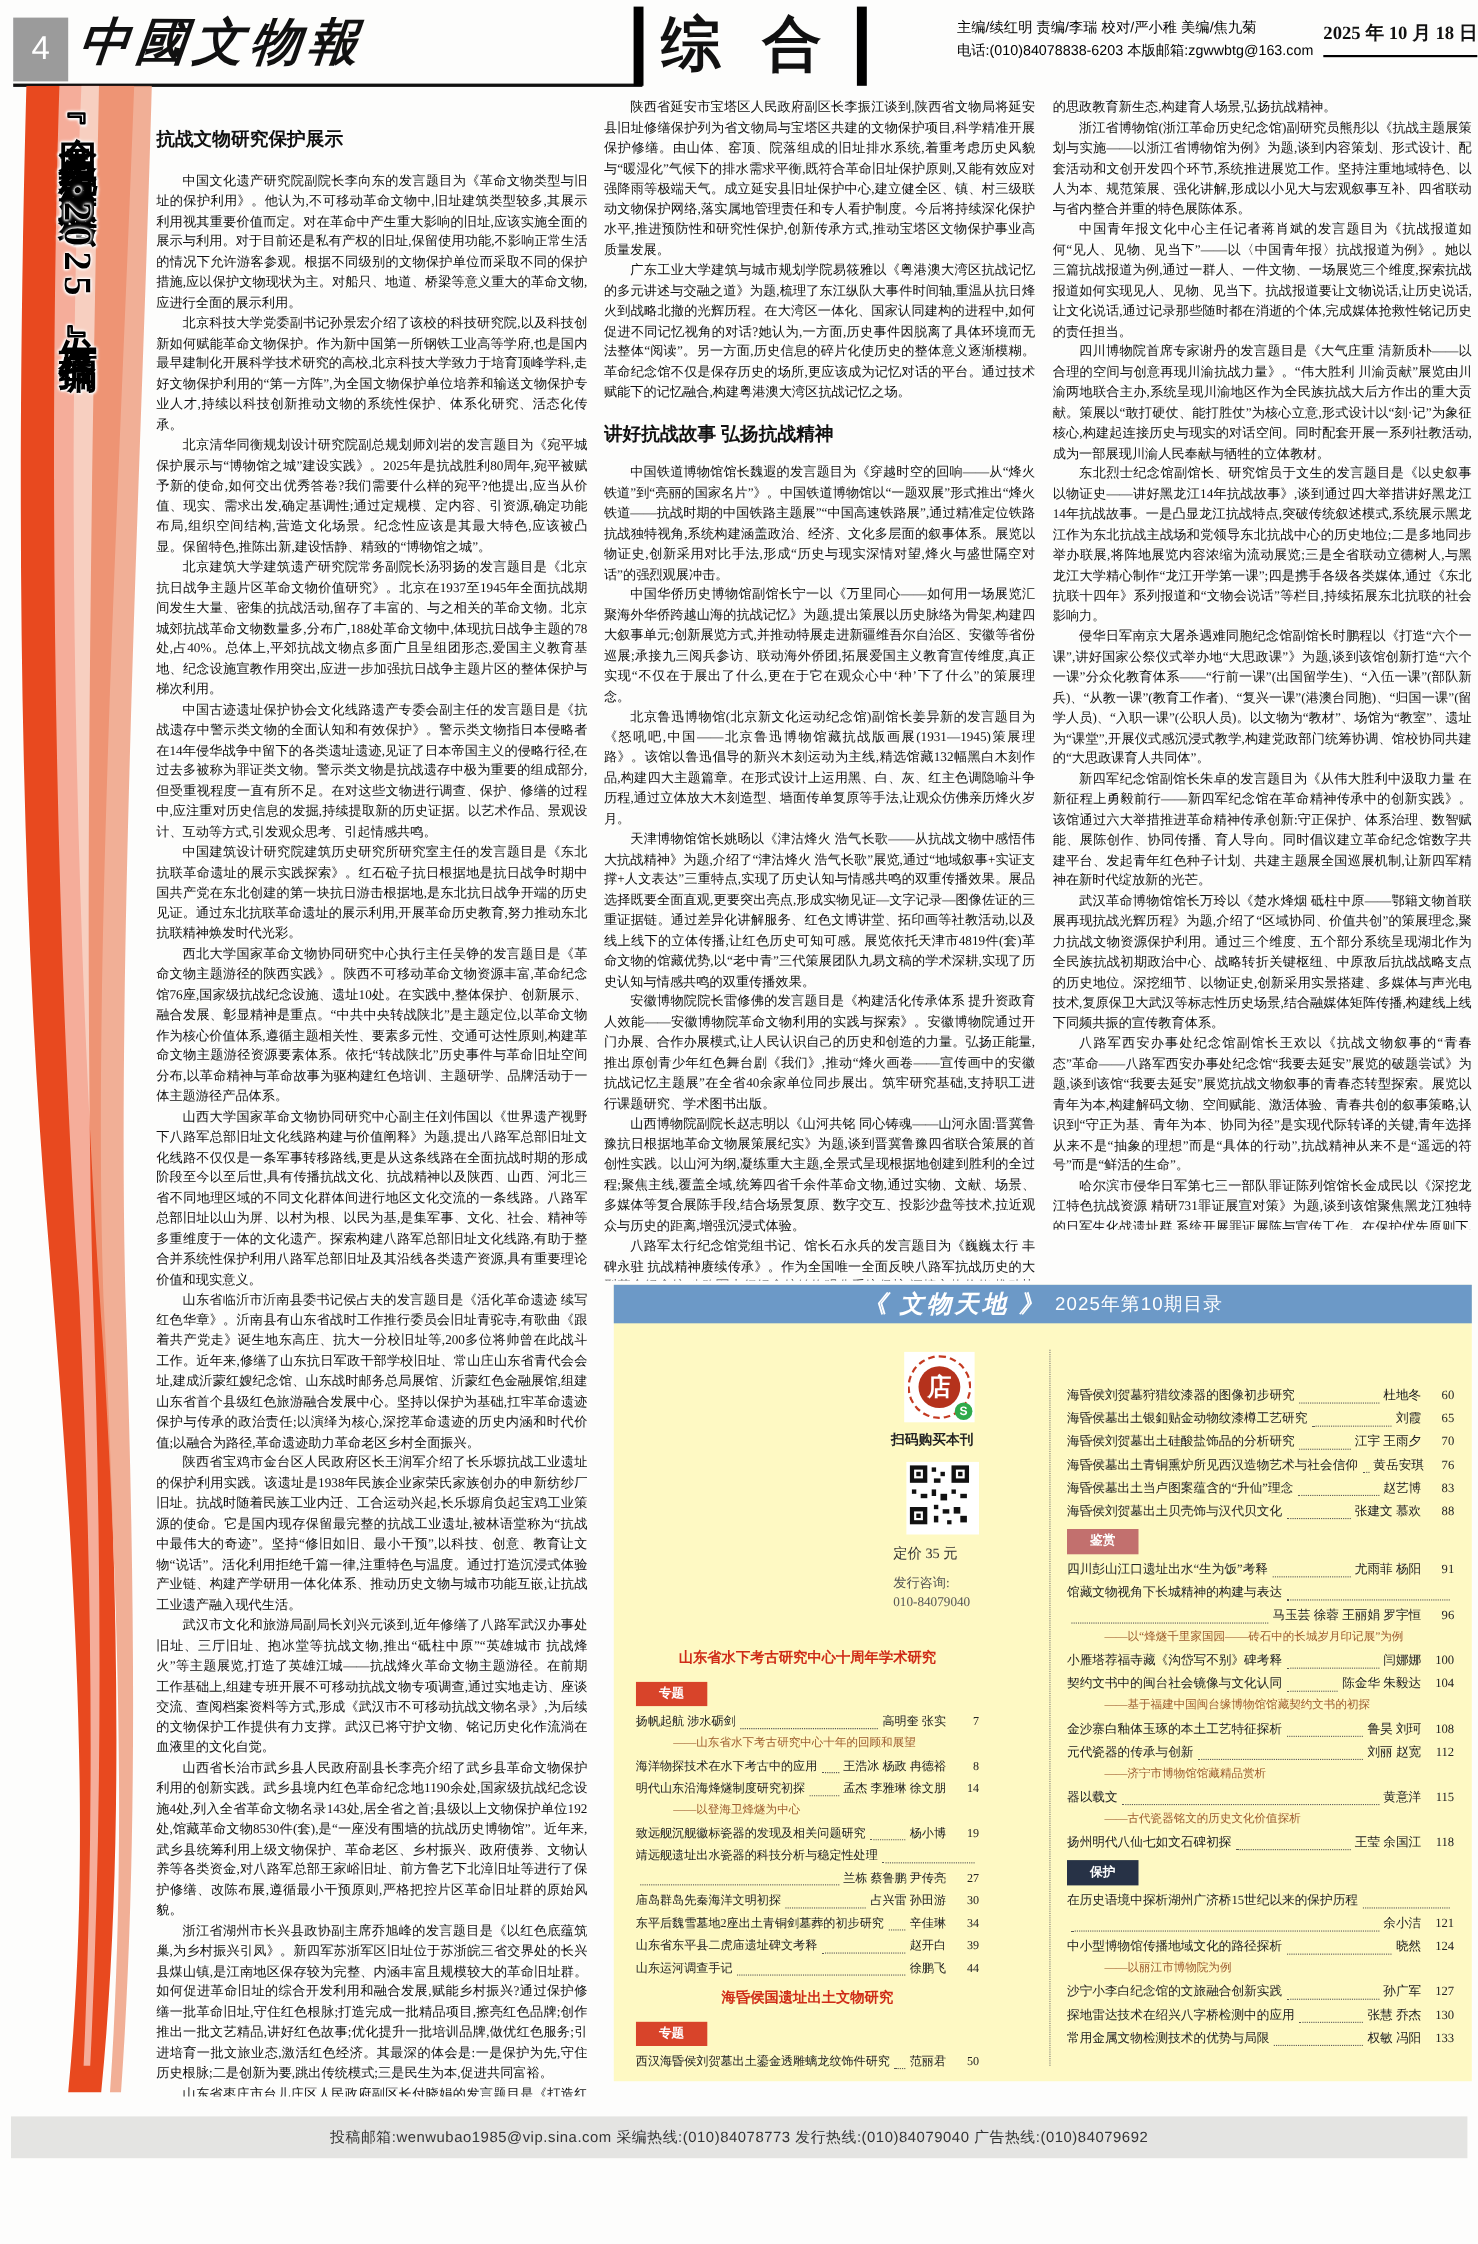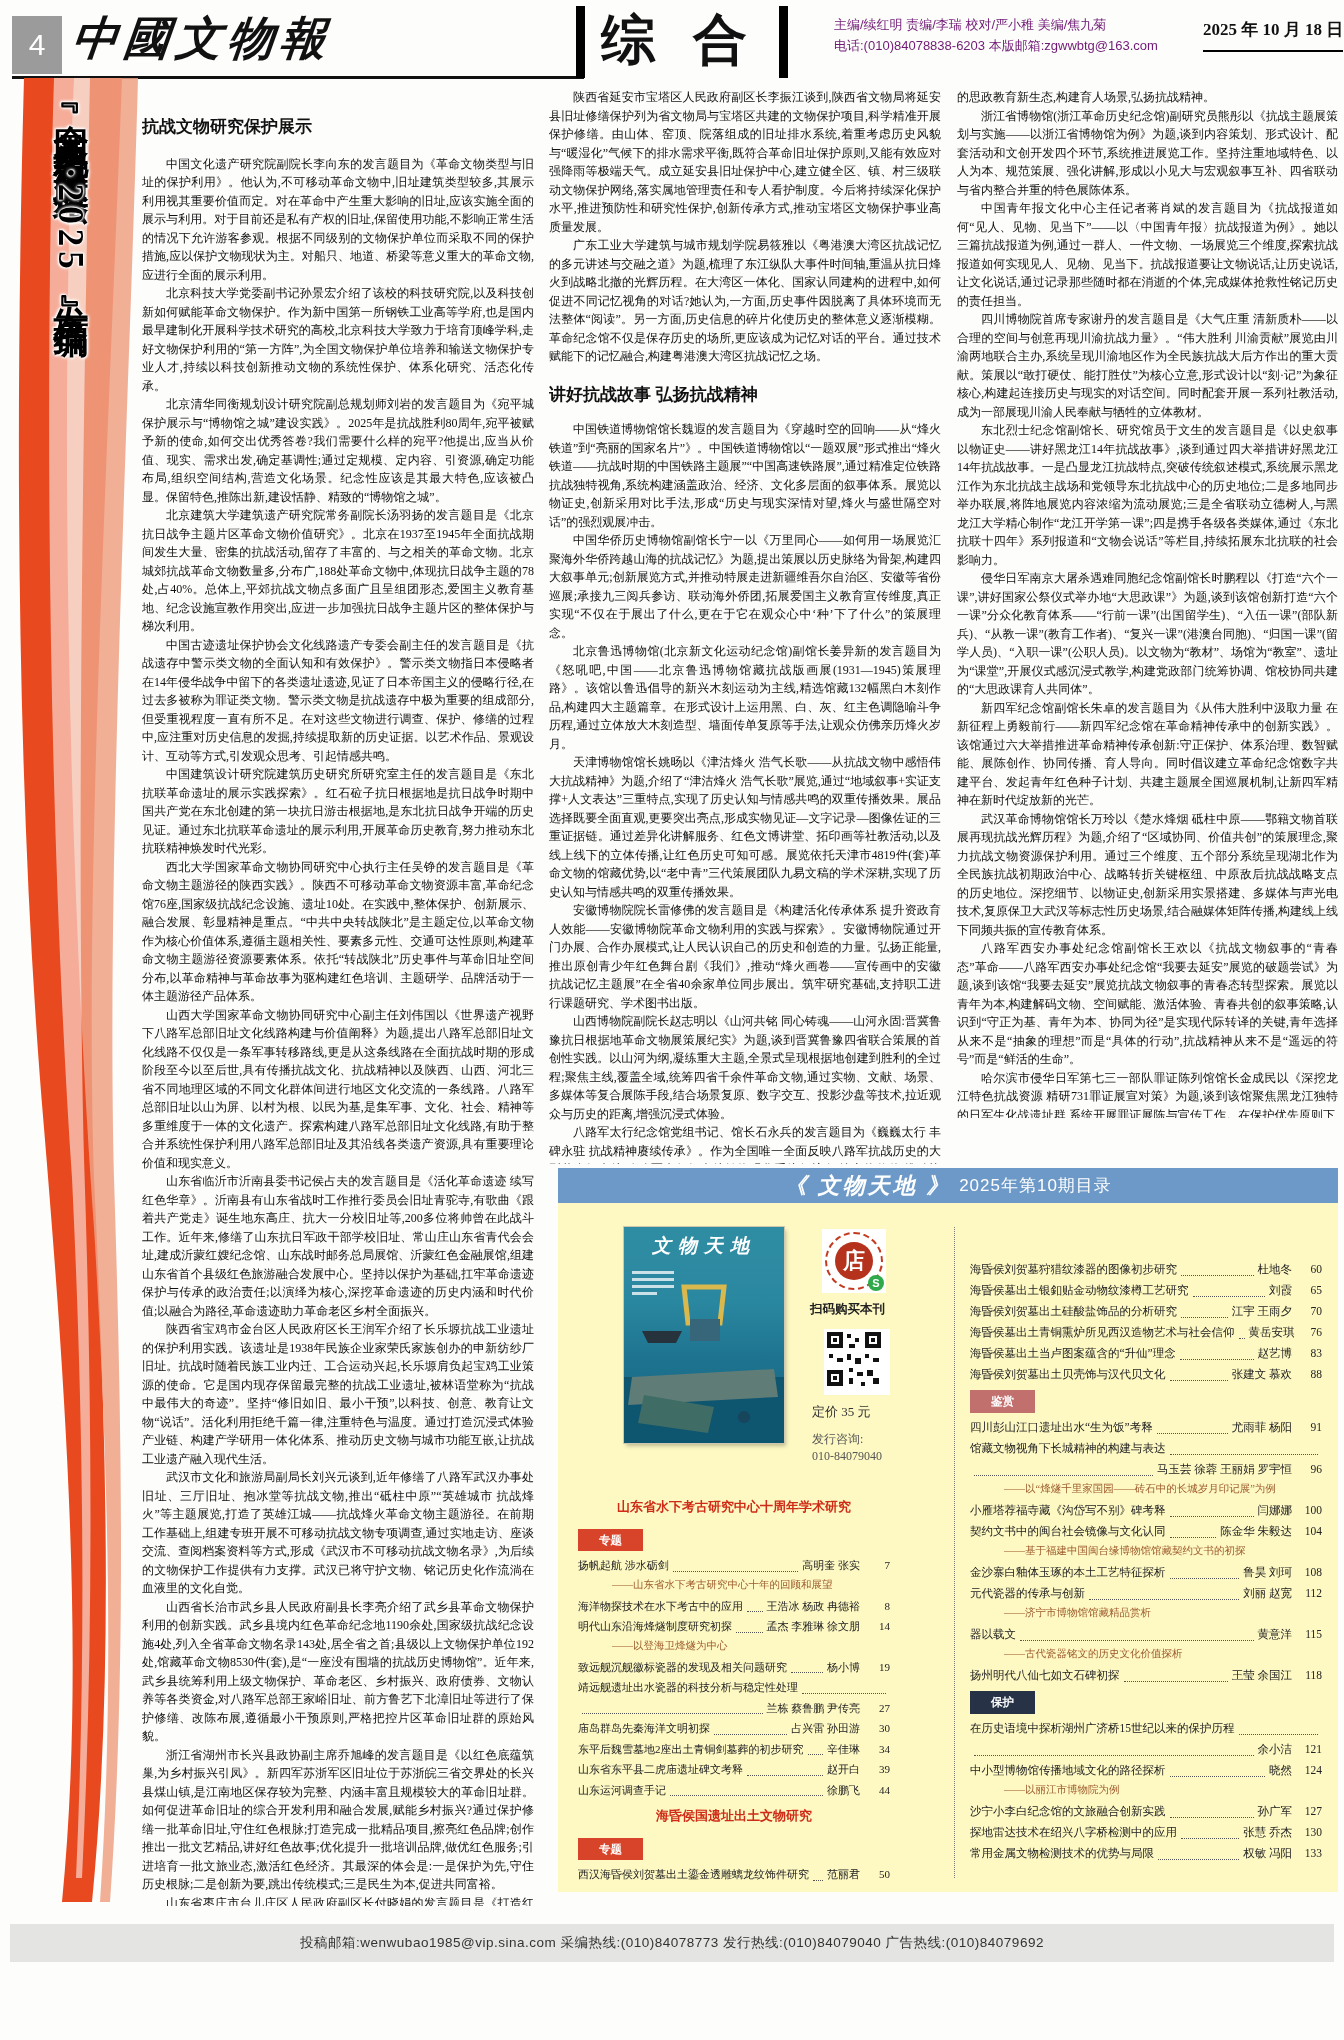--- a/index.html
+++ b/index.html
@@ -5,21 +5,21 @@
   html,body{margin:0;padding:0;}
   body{width:1344px;height:2040px;position:relative;background:#fdfdfc;font-family:"Liberation Serif","DejaVu Serif",serif;color:#111;overflow:hidden;}
   .abs{position:absolute;}
   
   .pagenum-box{left:12px;top:16px;width:50px;height:58px;background:#9b9b9b;color:#fff;
     font-family:"Liberation Sans","DejaVu Sans",sans-serif;font-size:30px;display:flex;align-items:center;justify-content:center;}
   .masthead{left:72px;top:8px;font-size:46px;font-weight:bold;font-style:italic;letter-spacing:6px;transform:skewX(-6deg);white-space:nowrap;}
   .head-rule{left:12px;top:76px;width:572px;height:3px;background:#111;}
   .head-bar{top:6px;width:9px;height:72px;background:#000;}
   .section-title{left:601px;top:4px;font-family:"Liberation Sans","DejaVu Sans",sans-serif;font-size:54px;font-weight:900;letter-spacing:38px;white-space:nowrap;}
-  .staff{left:834px;top:14px;width:330px;font-size:13px;line-height:21px;font-family:"Liberation Sans","DejaVu Sans",sans-serif;color:#701a75;}
+  .staff{left:870px;top:14px;width:330px;font-size:13px;line-height:21px;font-family:"Liberation Sans","DejaVu Sans",sans-serif;color:#000000;}
   .date{left:1203px;top:18px;font-size:17px;font-weight:bold;border-bottom:2.5px solid #000;padding-bottom:9px;white-space:nowrap;}
   
   .banner-svg{left:14px;top:78px;}
   .banner-title{left:46px;top:92px;height:1000px;writing-mode:vertical-rl;font-size:35px;font-weight:bold;letter-spacing:5px;color:#000;
     text-shadow:0 0 2px #fff,0 0 4px #fff,1px 1px 2px #fff,-1px -1px 2px #fff;font-family:"Liberation Serif","DejaVu Serif",serif;}
   
   .col{font-size:12px;line-height:18.5px;text-align:justify;overflow:hidden;}
   .col p.para{margin:0;text-indent:2em;}
   .col p.noindent{margin:0;text-indent:0;}
   .sec-h{font-family:"Liberation Sans","DejaVu Sans",sans-serif;font-size:17px;font-weight:bold;margin:0 0 18px 0;text-indent:0;}
@@ -140,38 +140,20 @@
 
 </div>
 
 <div class="abs mag-box">
   <div class="mag-bar">
     <span class="script">《 文物天地 》</span>
     <span class="rest">2025年第10期目录</span>
   </div>
   <div class="mag-body">
 
-    <div class="cover">
-      <div class="cover-title">文物天地</div>
-      <div class="cover-bars">
-          <div></div>
-          <div></div>
-          <div></div>
-          <div style="width:60%"></div>
-        </div>
-      <svg width="160" height="216" viewBox="0 0 160 216">
-        <rect x="0" y="150" width="160" height="66" fill="#0e5570"></rect>
-        <path d="M60,60 L100,60 L96,96 L64,96 Z" fill="none" stroke="#d9b84e" stroke-width="5"></path>
-        <rect x="66" y="92" width="30" height="22" fill="#37657a"></rect>
-        <path d="M18,104 L58,104 L52,116 L24,116 Z" fill="#26323c"></path>
-        <path d="M8,150 L150,142 L154,170 L4,178 Z" fill="#5f7c77"></path>
-        <path d="M20,168 L90,180 L84,206 L14,196 Z" fill="#3f6d66"></path>
-        <circle cx="120" cy="190" r="6" fill="#17455c"></circle>
-      </svg>
-    </div>
 
     <div class="shop">
       <div class="ring">
         <div class="disc">店</div>
       </div>
       <div class="s-badge">S</div>
     </div>
     <div class="scan-cap">扫码购买本刊</div>
 
     <div class="qr">

